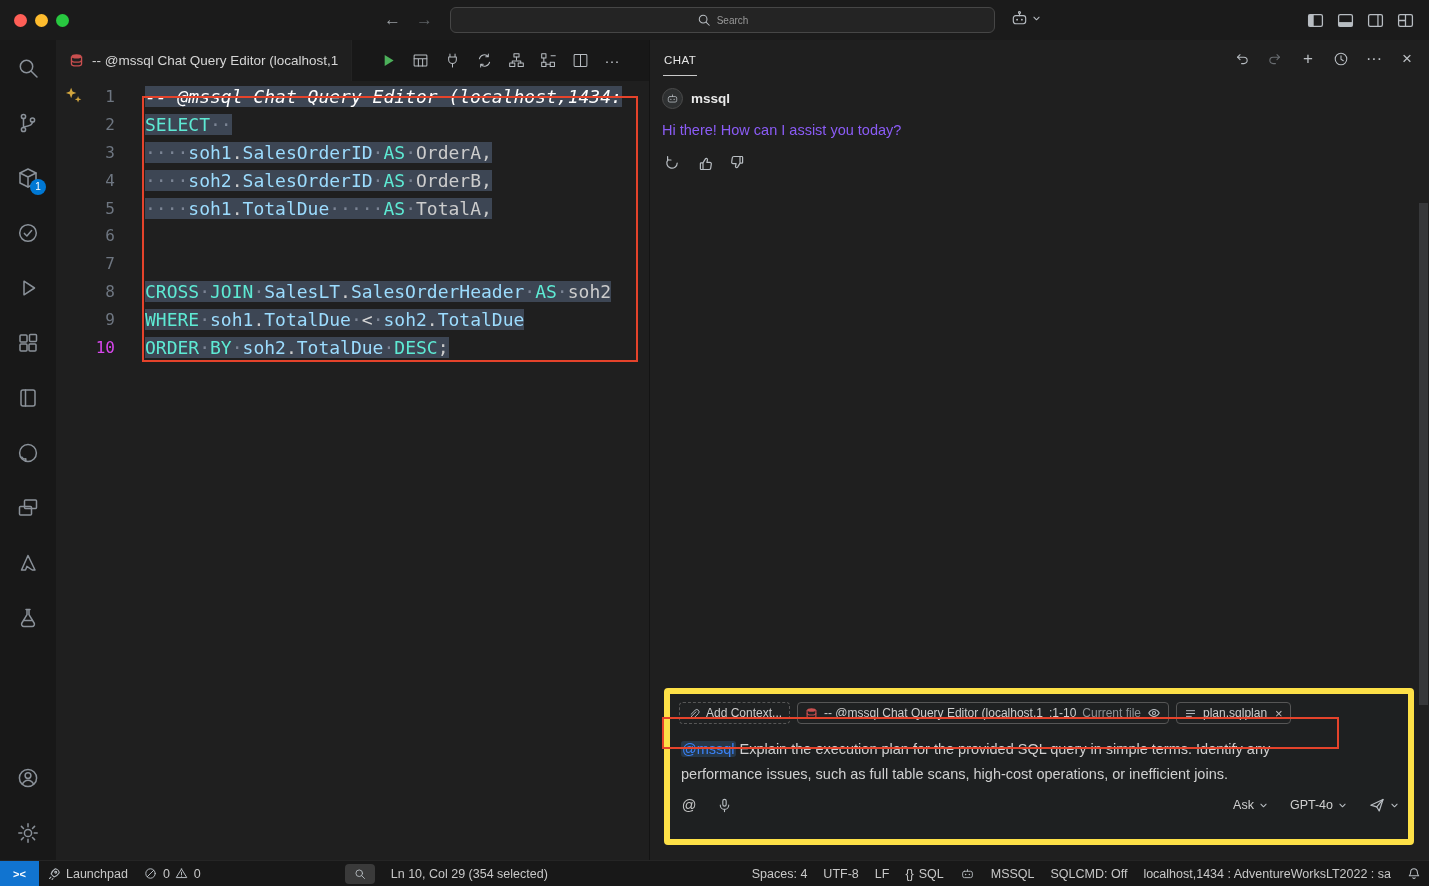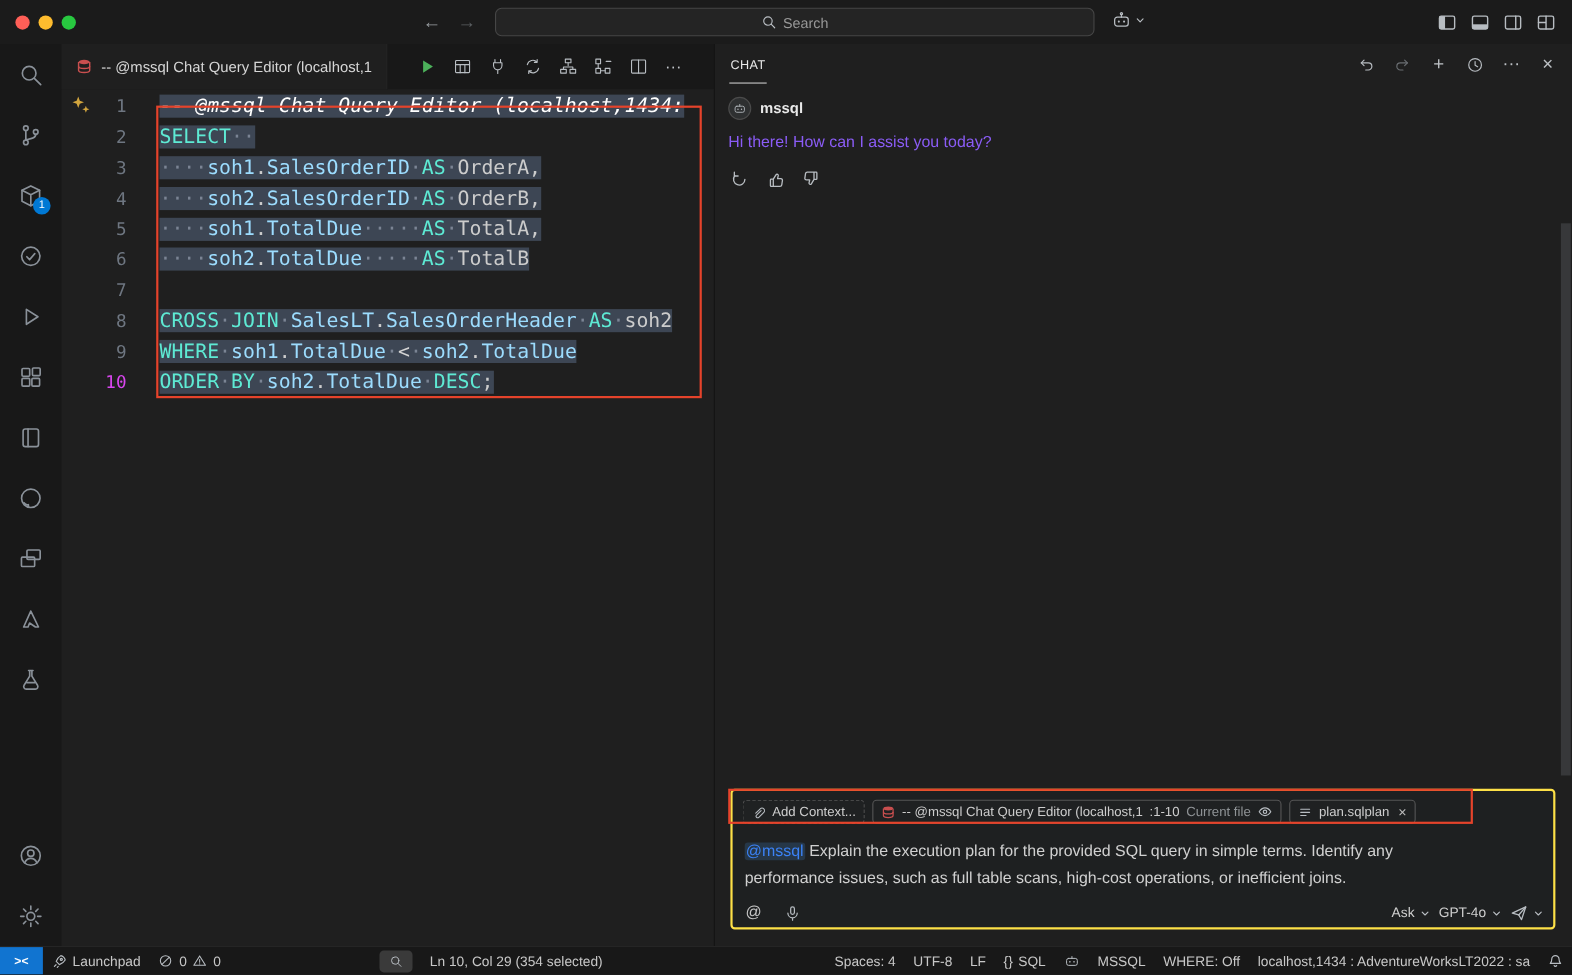--- a/index.html
+++ b/index.html
@@ -9,21 +9,21 @@
   .icon{stroke:#b8bdc2;fill:none;stroke-width:1.2;stroke-linecap:round;stroke-linejoin:round}
   .aicon{stroke:#8a9199;fill:none;stroke-width:1.5;stroke-linecap:round;stroke-linejoin:round;width:24px;height:24px}
 
   
   .titlebar{position:absolute;top:0;left:0;right:0;height:40px;background:#1b1b1b;display:flex;align-items:center}
   .traffic{display:flex;gap:8px;margin-left:14px}
   .light{width:13px;height:13px;border-radius:50%}
   .l-close{background:#ff5f57}.l-min{background:#febc2e}.l-max{background:#28c840}
   .nav-arrows{position:absolute;left:384px;top:0;height:40px;display:flex;align-items:center;gap:15px;font-size:17px}
   .nav-back{color:#9a9fa3}.nav-fwd{color:#5c6063}
-  .command-center{position:absolute;left:450px;top:7px;width:545px;height:26px;background:#242424;border:1px solid #464646;border-radius:6px;display:flex;align-items:center;justify-content:center;gap:6px;color:#989898;font-size:13px}
+  .command-center{position:absolute;left:450px;top:7px;width:545px;height:26px;background:#242424;border:1px solid #464646;border-radius:6px;display:flex;align-items:center;justify-content:center;gap:6px;color:#989898;font-size:10px}
   .copilot-menu{position:absolute;left:1010px;top:9px;display:flex;align-items:center;gap:3px;color:#bdbdbd}
   .layout-controls{position:absolute;right:15px;top:0;height:40px;display:flex;align-items:center;gap:13px}
 
   
   .activitybar{position:absolute;left:0;top:40px;bottom:26px;width:56px;background:#181818;display:flex;flex-direction:column;align-items:center}
   .ab-item{width:56px;height:55px;flex:none;display:flex;align-items:center;justify-content:center;position:relative}
   .ab-badge{position:absolute;right:10px;bottom:10px;min-width:16px;height:16px;border-radius:8px;background:#0078d4;color:#fff;font-size:10px;line-height:16px;text-align:center;padding:0 2px}
   .ab-spacer{flex:1}
 
   
@@ -56,31 +56,31 @@
   .ca-dim{color:#6a6e72}
   .chat-body{padding:10px 14px 0 12px}
   .msg-header{display:flex;align-items:center;gap:8px}
   .avatar{width:21px;height:21px;border-radius:50%;background:#2e3031;border:1px solid #4b4b4b;display:flex;align-items:center;justify-content:center}
   .sender{font-weight:bold;font-size:13.5px;color:#e8e8e8}
   .msg-text{margin-top:13px;font-size:14.5px;color:#8b5cf6}
   .msg-actions{margin-top:15px;display:flex;gap:13px;align-items:center}
   .ma-btn{width:20px;height:20px;display:flex;align-items:center;justify-content:center}
   .chat-scrollbar{position:absolute;right:1px;top:163px;width:9px;height:502px;background:#4a4d50;opacity:.55}
 
-  .chat-input{position:absolute;left:14px;right:15px;bottom:15px;border:2px solid #fde047;border-radius:4px;background:#1e2021;padding:6px 9px 3px}
+  .chat-input{position:absolute;left:14px;right:15px;bottom:15px;border:6px solid #fde047;border-radius:4px;background:#1e2021;padding:6px 9px 24px}
   .chips-row{display:flex;gap:7px;align-items:center;height:26px}
   .chip{display:flex;align-items:center;gap:6px;height:22px;padding:0 7px;border:1px solid #565656;border-radius:4px;font-size:12px;color:#cdcdcd;background:#1f2122;white-space:nowrap}
   .chip-dashed{border-style:dashed}
   .chip .dim{color:#8f9396}
   .chip-close{font-size:13px;color:#bdbdbd;margin-left:2px}
   .input-text{margin:11px 2px 4px;font-size:14.5px;line-height:24.5px;color:#d0d0d0;max-width:656px}
   .mention{color:#3b82f6;background:rgba(62,116,176,.28);border-radius:3px;padding:0 1px}
   .input-controls{display:flex;align-items:center;gap:15px;margin-top:9px;color:#c6c6c6}
   .ic-btn{display:flex;align-items:center;justify-content:center;width:20px;height:20px;font-size:14.5px}
-  .right-controls{margin-left:auto;display:flex;align-items:center;gap:8px;font-size:12.5px;color:#cfcfcf}
+  .right-controls{margin-left:auto;display:flex;align-items:center;gap:22px;font-size:12.5px;color:#cfcfcf}
   .dropdown{display:flex;align-items:center;gap:5px}
 
   
   .statusbar{position:absolute;left:0;right:0;bottom:0;height:26px;background:#181818;border-top:1px solid #252525;display:flex;align-items:center;font-size:12.5px;color:#c8c8c8}
   .sb-item{display:flex;align-items:center;gap:5px;padding:0 8px;height:100%;white-space:nowrap}
   .sb-remote{background:#1174d0;color:#fff;width:39px;justify-content:center;font-weight:bold;font-size:11px;padding:0}
   .sb-zoom{margin-left:128px}
   .zoom-chip{width:30px;height:20px;background:#3a3a3a;border-radius:4px;display:flex;align-items:center;justify-content:center}
   .sb-right{margin-left:auto;display:flex;height:100%}
   .sb-num{margin-left:1px}
@@ -291,21 +291,21 @@
           <path d="M7.5 1.8l1.5 4 4 1.5-4 1.5-1.5 4-1.5-4-4-1.5 4-1.5z"></path>
           <path d="M14.8 10.6l.9 2.5 2.5.9-2.5.9-.9 2.5-.9-2.5-2.5-.9 2.5-.9z"></path>
         </svg>
     </span>
     <div id="code-lines">
         <div class="code-line"><span class="ln">1</span><span class="code-text"><span class="sel"><span class="tok-c">-- @mssql Chat Query Editor (localhost,1434:</span></span></span></div>
         <div class="code-line"><span class="ln">2</span><span class="code-text"><span class="sel"><span class="tok-k">SELECT</span><span class="tok-w">··</span></span></span></div>
         <div class="code-line"><span class="ln">3</span><span class="code-text"><span class="sel"><span class="tok-w">····</span><span class="tok-i">soh1</span><span class="tok-p">.</span><span class="tok-i">SalesOrderID</span><span class="tok-w">·</span><span class="tok-k">AS</span><span class="tok-w">·</span><span class="tok-p">OrderA,</span></span></span></div>
         <div class="code-line"><span class="ln">4</span><span class="code-text"><span class="sel"><span class="tok-w">····</span><span class="tok-i">soh2</span><span class="tok-p">.</span><span class="tok-i">SalesOrderID</span><span class="tok-w">·</span><span class="tok-k">AS</span><span class="tok-w">·</span><span class="tok-p">OrderB,</span></span></span></div>
         <div class="code-line"><span class="ln">5</span><span class="code-text"><span class="sel"><span class="tok-w">····</span><span class="tok-i">soh1</span><span class="tok-p">.</span><span class="tok-i">TotalDue</span><span class="tok-w">·····</span><span class="tok-k">AS</span><span class="tok-w">·</span><span class="tok-p">TotalA,</span></span></span></div>
-        <div class="code-line"><span class="ln">6</span><span class="code-text"><span class="sel"><span class="tok-w">····</span><span class="tok-i">soh2</span><span class="tok-p">.</span><span class="tok-i">TotalDue</span><span class="tok-w">·····</span><span class="tok-k">AS</span><span class="tok-w">·</span><span class="tok-p">TotalB</span></span></span></div>
+        <div class="code-line"><span class="ln">6</span></div>
         <div class="code-line"><span class="ln">7</span></div>
         <div class="code-line"><span class="ln">8</span><span class="code-text"><span class="sel"><span class="tok-k">CROSS</span><span class="tok-w">·</span><span class="tok-k">JOIN</span><span class="tok-w">·</span><span class="tok-i">SalesLT</span><span class="tok-p">.</span><span class="tok-i">SalesOrderHeader</span><span class="tok-w">·</span><span class="tok-k">AS</span><span class="tok-w">·</span><span class="tok-p">soh2</span></span></span></div>
         <div class="code-line"><span class="ln">9</span><span class="code-text"><span class="sel"><span class="tok-k">WHERE</span><span class="tok-w">·</span><span class="tok-i">soh1</span><span class="tok-p">.</span><span class="tok-i">TotalDue</span><span class="tok-w">·</span><span class="tok-o">&lt;</span><span class="tok-w">·</span><span class="tok-i">soh2</span><span class="tok-p">.</span><span class="tok-i">TotalDue</span></span></span></div>
         <div class="code-line"><span class="ln ln-active">10</span><span class="code-text"><span class="sel"><span class="tok-k">ORDER</span><span class="tok-w">·</span><span class="tok-k">BY</span><span class="tok-w">·</span><span class="tok-i">soh2</span><span class="tok-p">.</span><span class="tok-i">TotalDue</span><span class="tok-w">·</span><span class="tok-k">DESC</span><span class="tok-p">;</span></span></span></div>
       </div>
   </div>
 </div>
 
 <div class="chat">
   <div class="chat-header">
@@ -492,21 +492,21 @@
           <rect x="3.5" y="7" width="13" height="8.5" rx="2.5"></rect>
           <circle cx="7.5" cy="11.2" r="1" fill="#b8bdc2" stroke="none"></circle>
           <circle cx="12.5" cy="11.2" r="1" fill="#b8bdc2" stroke="none"></circle>
           <path d="M10 7V4.8"></path>
         </svg>
     </div>
     <div class="sb-item">
         <span>MSSQL</span>
       </div>
     <div class="sb-item">
-        <span>WHERE: Off</span>
+        <span>SQLCMD: Off</span>
       </div>
     <div class="sb-item">
         <span>localhost,1434 : AdventureWorksLT2022 : sa</span>
       </div>
     <div class="sb-item">
       <svg class="icon" width="14" height="14" viewBox="0 0 16 16">
           <path d="M8 2a3.8 3.8 0 00-3.8 3.8c0 2.8-.9 3.6-1.6 4.3h10.8c-.7-.7-1.6-1.5-1.6-4.3A3.8 3.8 0 008 2z"></path>
           <path d="M6.7 12.3a1.4 1.4 0 002.6 0"></path>
         </svg>
     </div>

